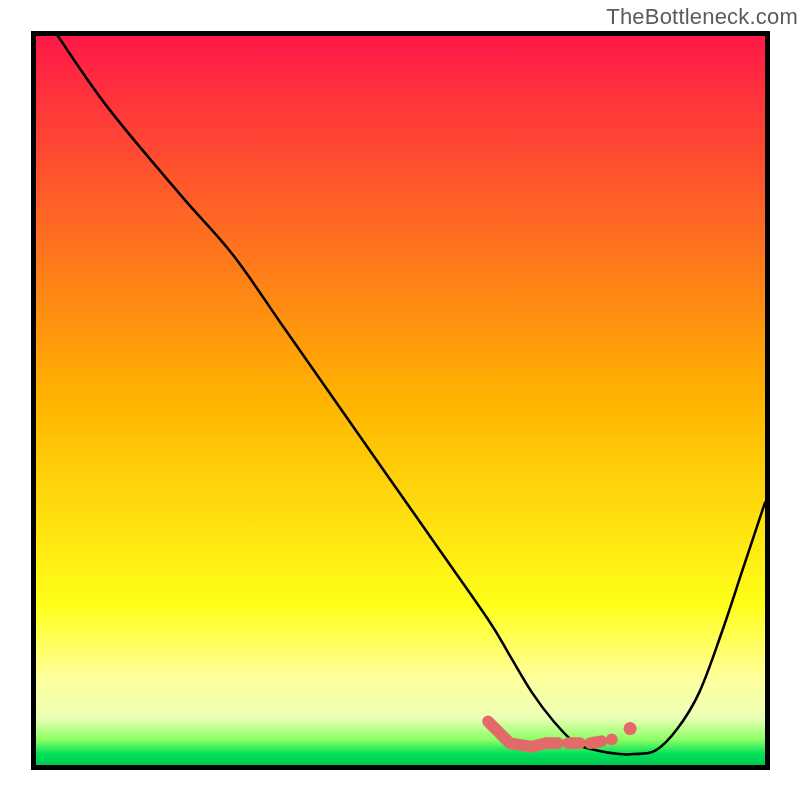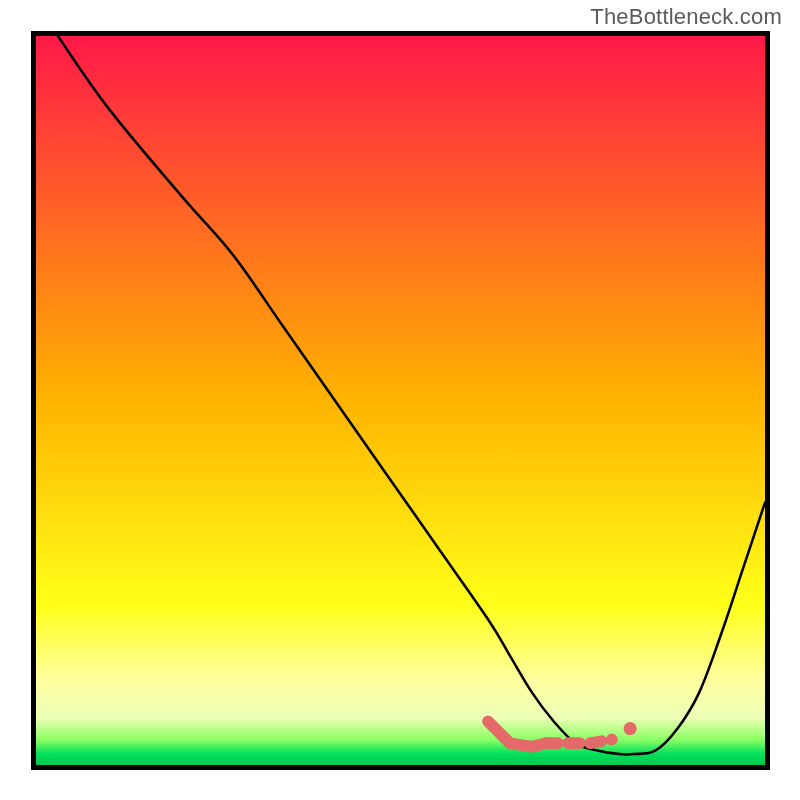--- a/index.html
+++ b/index.html
@@ -12,21 +12,21 @@
   }
   .frame {
     position: relative;
     width: 800px;
     height: 800px;
     background: #ffffff;
   }
   .watermark {
     position: absolute;
     top: 4px;
-    right: 18px;
+    right: 2px;
     font-size: 22px;
     font-weight: 500;
     color: #5b5b5b;
     letter-spacing: 0.2px;
   }
   .plot-outer {
     position: absolute;
     left: 31px;
     top: 31px;
     width: 739px;

